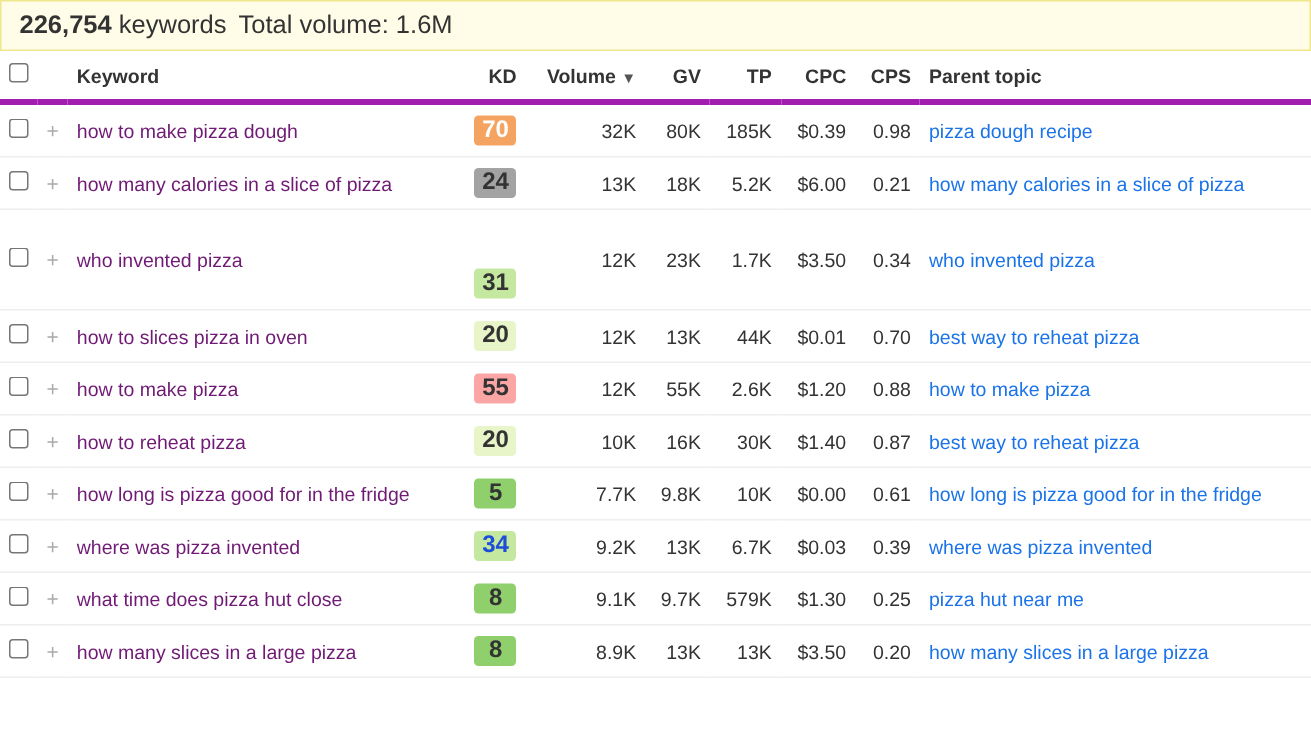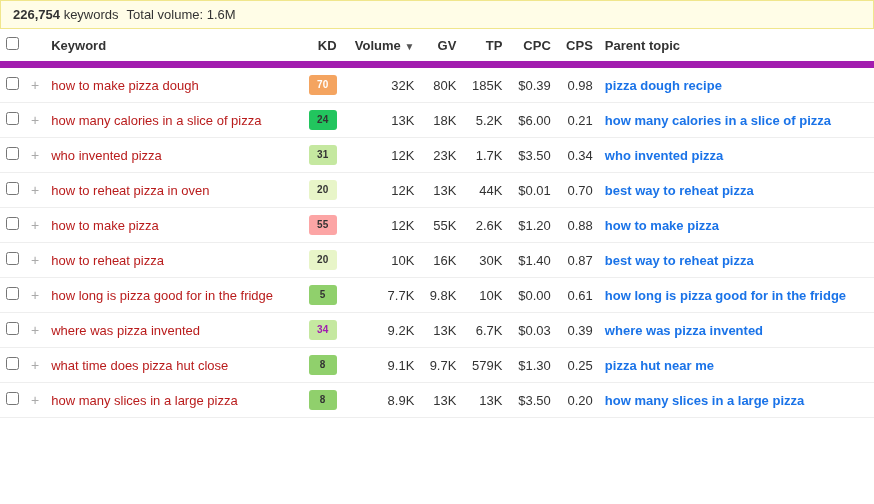--- a/index.html
+++ b/index.html
@@ -2,33 +2,33 @@
 <html><head>
   <meta charset="utf-8">
   <style>
     * { box-sizing: border-box; margin: 0; padding: 0; }
     body { font-family: Arial, sans-serif; font-size: 13px; color: #333; background: #fff; }
 
     .header-bar {
       background: #fffde7;
       border: 1px solid #f0e68c;
       padding: 6px 12px;
-      font-size: 13px;
+      font-size: 17px;
       display: flex;
       align-items: center;
       gap: 8px;
     }
     .header-bar .kw-count { font-weight: bold; }
 
     table {
       width: 100%;
       border-collapse: collapse;
     }
     thead tr {
-      border-bottom: 7px solid #a21caf;
+      border-bottom: 4px solid #a21caf;
     }
     thead th {
       padding: 8px 6px;
       text-align: left;
       font-weight: bold;
       color: #333;
       white-space: nowrap;
       font-size: 13px;
     }
     thead th.col-kd,
@@ -59,28 +59,28 @@
     .check-col { width: 20px; }
     .plus-col { width: 16px; }
 
     .kd-badge {
       display: inline-block;
       width: 28px;
       height: 20px;
       border-radius: 3px;
       text-align: center;
       line-height: 20px;
-      font-size: 10px;
+      font-size: 16px;
       font-weight: bold;
       color: #333;
     }
 
-    .keyword-link { color: #b91c1c; text-decoration: none; cursor: pointer; }
-
-    .parent-link { color: #1a73e8; text-decoration: none; cursor: pointer; font-weight: bold; }
+    .keyword-link { color: #701a75; text-decoration: none; cursor: pointer; }
+
+    .parent-link { color: #1a73e8; text-decoration: none; cursor: pointer; }
 
     .sort-arrow { font-size: 10px; color: #555; }
 
     input[type="checkbox"] { cursor: pointer; }
 
     .plus-btn {
       color: #aaa;
       cursor: pointer;
       font-size: 14px;
       line-height: 1;
@@ -145,21 +145,21 @@
     <td class="check-col">
       <input type="checkbox" style="">
     </td>
     <td class="plus-col">
       <span class="plus-btn">+</span>
     </td>
     <td>
       <a class="keyword-link">how many calories in a slice of pizza</a>
     </td>
     <td class="col-kd">
-      <span class="kd-badge" style="background:#22c55e;color:#333;">24</span>
+      <span class="kd-badge" style="background:#a3a3a3;color:#333;">24</span>
     </td>
     <td class="col-volume">13K</td>
     <td class="col-gv">18K</td>
     <td class="col-tp">5.2K</td>
     <td class="col-cpc">$6.00</td>
     <td class="col-cps">0.21</td>
     <td>
       <a class="parent-link">how many calories in a slice of pizza</a>
     </td>
   </tr>
@@ -167,40 +167,40 @@
     <td class="check-col">
       <input type="checkbox" style="">
     </td>
     <td class="plus-col">
       <span class="plus-btn">+</span>
     </td>
     <td>
       <a class="keyword-link">who invented pizza</a>
     </td>
     <td class="col-kd">
-      <span class="kd-badge" style="background:#c5e8a0;color:#333;">31</span>
+      <span class="kd-badge" style="background:#c5e8a0;color:#333;margin-top:32px;">31</span>
     </td>
     <td class="col-volume">12K</td>
     <td class="col-gv">23K</td>
     <td class="col-tp">1.7K</td>
     <td class="col-cpc">$3.50</td>
     <td class="col-cps">0.34</td>
     <td>
       <a class="parent-link">who invented pizza</a>
     </td>
   </tr>
       <tr>
     <td class="check-col">
       <input type="checkbox" style="">
     </td>
     <td class="plus-col">
       <span class="plus-btn">+</span>
     </td>
     <td>
-      <a class="keyword-link">how to reheat pizza in oven</a>
+      <a class="keyword-link">how to slices pizza in oven</a>
     </td>
     <td class="col-kd">
       <span class="kd-badge" style="background:#e8f5c8;color:#333;">20</span>
     </td>
     <td class="col-volume">12K</td>
     <td class="col-gv">13K</td>
     <td class="col-tp">44K</td>
     <td class="col-cpc">$0.01</td>
     <td class="col-cps">0.70</td>
     <td>
@@ -277,21 +277,21 @@
     <td class="check-col">
       <input type="checkbox" style="">
     </td>
     <td class="plus-col">
       <span class="plus-btn">+</span>
     </td>
     <td>
       <a class="keyword-link">where was pizza invented</a>
     </td>
     <td class="col-kd">
-      <span class="kd-badge" style="background:#c5e8a0;color:#a21caf;">34</span>
+      <span class="kd-badge" style="background:#c5e8a0;color:#1d4ed8;">34</span>
     </td>
     <td class="col-volume">9.2K</td>
     <td class="col-gv">13K</td>
     <td class="col-tp">6.7K</td>
     <td class="col-cpc">$0.03</td>
     <td class="col-cps">0.39</td>
     <td>
       <a class="parent-link">where was pizza invented</a>
     </td>
   </tr>

